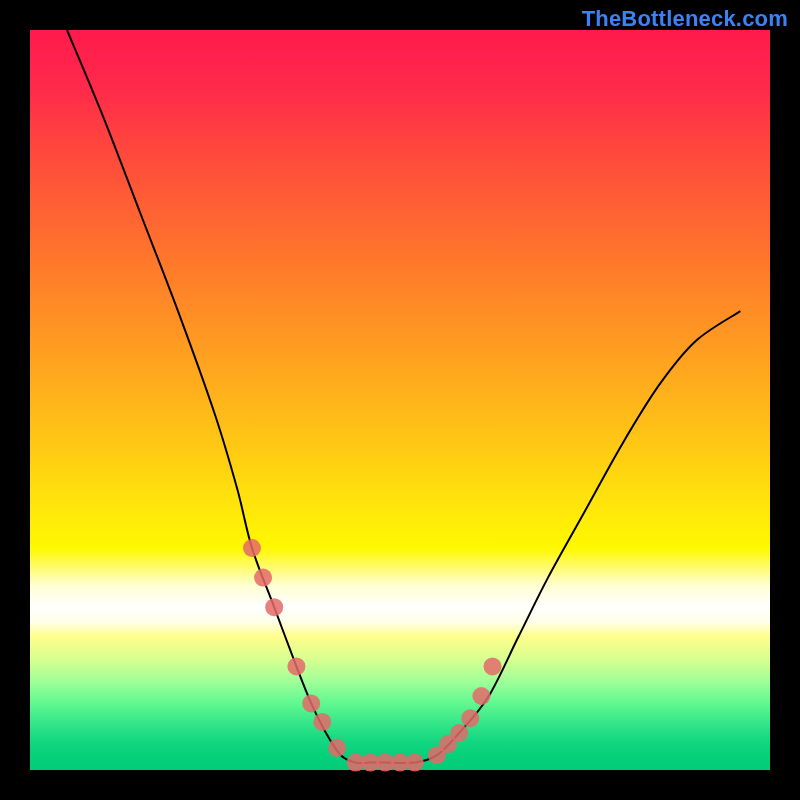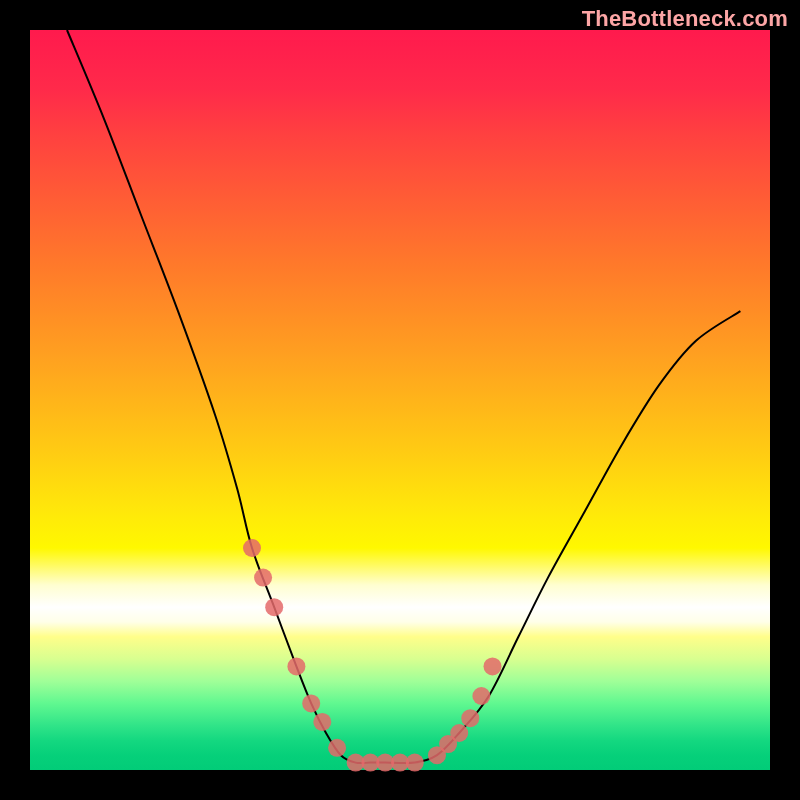--- a/index.html
+++ b/index.html
@@ -45,21 +45,21 @@
       #02cc78 100%
     );
   }
   .watermark {
     position: absolute;
     top: 6px;
     right: 12px;
     font-family: Arial, Helvetica, sans-serif;
     font-size: 22px;
     font-weight: 600;
-    color: #fca5a5;
+    color: #3b82f6;
     letter-spacing: 0.2px;
     user-select: none;
   }
   svg.curve {
     position: absolute;
     left: 0;
     top: 0;
     width: 740px;
     height: 740px;
     overflow: visible;

